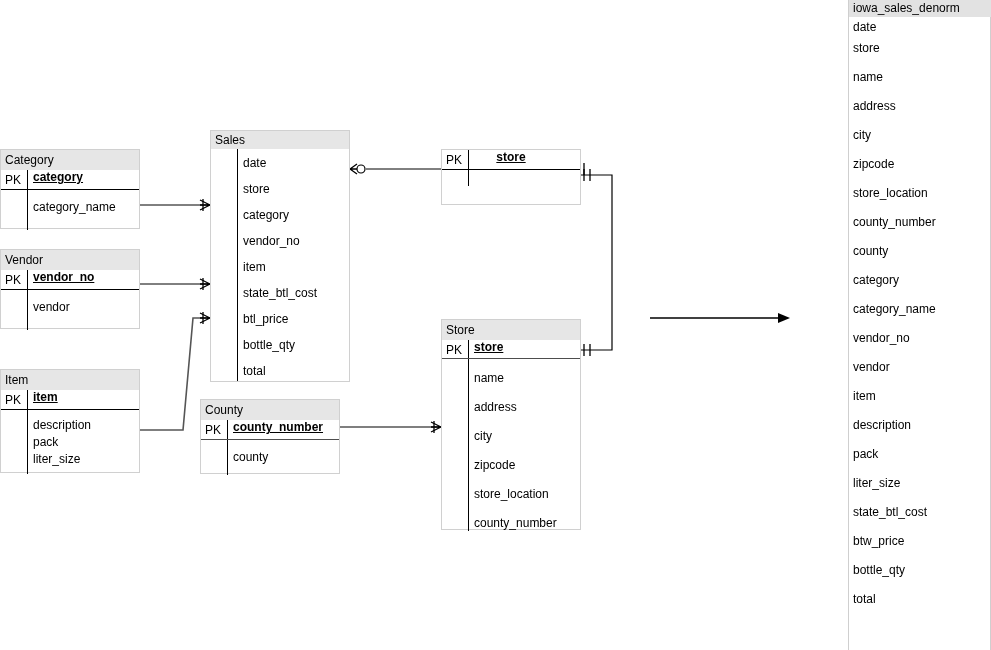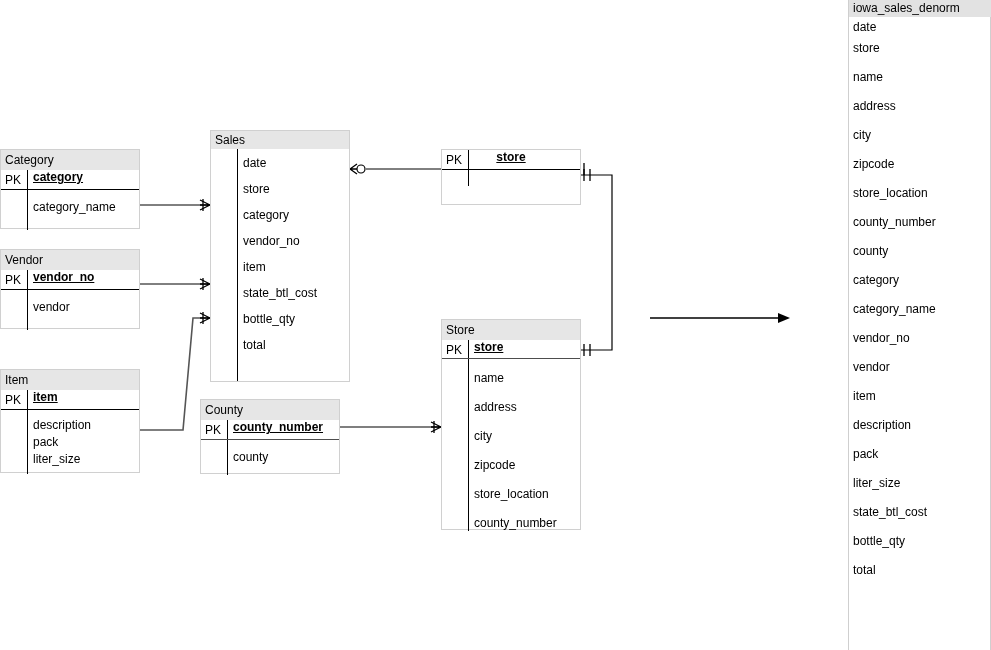--- a/index.html
+++ b/index.html
@@ -242,20 +242,23 @@
         <span class="nm" style="left:32px; top:7px;">category</span>
       </div>
       <div class="erow" style="height:26px;">
         <span class="nm" style="left:32px; top:7px;">vendor_no</span>
       </div>
       <div class="erow" style="height:26px;">
         <span class="nm" style="left:32px; top:7px;">item</span>
       </div>
       <div class="erow" style="height:26px;">
         <span class="nm" style="left:32px; top:7px;">state_btl_cost</span>
+      </div>
+      <div class="erow" style="height:26px;">
+        <span class="nm" style="left:32px; top:7px;">btl_price</span>
       </div>
       <div class="erow" style="height:26px;">
         <span class="nm" style="left:32px; top:7px;">bottle_qty</span>
       </div>
       <div class="erow" style="height:26px;">
         <span class="nm" style="left:32px; top:7px;">total</span>
       </div>
     </div>
   </div>
 
@@ -331,15 +334,16 @@
   <div class="pitem" style="height:29px; line-height:14px; padding-top:4px;">county</div>
   <div class="pitem" style="height:29px; line-height:14px; padding-top:4px;">category</div>
   <div class="pitem" style="height:29px; line-height:14px; padding-top:4px;">category_name</div>
   <div class="pitem" style="height:29px; line-height:14px; padding-top:4px;">vendor_no</div>
   <div class="pitem" style="height:29px; line-height:14px; padding-top:4px;">vendor</div>
   <div class="pitem" style="height:29px; line-height:14px; padding-top:4px;">item</div>
   <div class="pitem" style="height:29px; line-height:14px; padding-top:4px;">description</div>
   <div class="pitem" style="height:29px; line-height:14px; padding-top:4px;">pack</div>
   <div class="pitem" style="height:29px; line-height:14px; padding-top:4px;">liter_size</div>
   <div class="pitem" style="height:29px; line-height:14px; padding-top:4px;">state_btl_cost</div>
+  <div class="pitem" style="height:29px; line-height:14px; padding-top:4px;">btw_price</div>
   <div class="pitem" style="height:29px; line-height:14px; padding-top:4px;">bottle_qty</div>
   <div class="pitem" style="height:29px; line-height:14px; padding-top:4px;">total</div>
 </div>
 
 </body></html>

